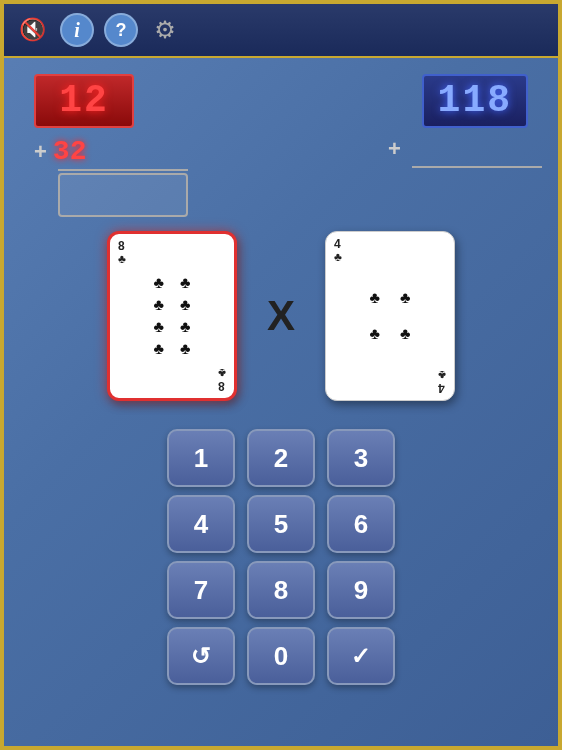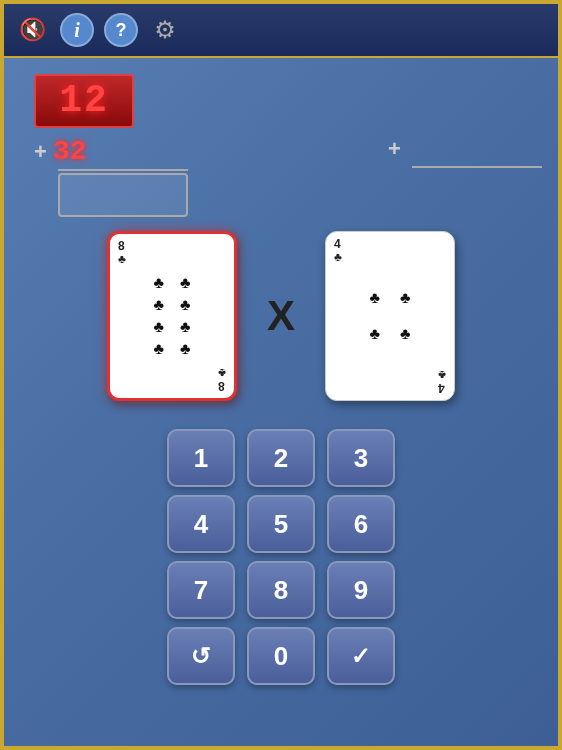--- a/index.html
+++ b/index.html
@@ -336,20 +336,23 @@
       </div>
     </div>
   </div>
 
   <div class="game-area">
 
     <div class="score-row">
       <div class="score-display red">
         <span class="score-value">12</span>
       </div>
+      <div class="score-display blue">
+        <span class="score-value">118</span>
+      </div>
     </div>
 
     <div class="totals-row">
       <div class="total-block">
         <div class="plus-line-row">
           <span class="plus-sign">+</span>
           <span class="running-value">32</span>
         </div>
         <div class="divider-line"></div>
         <div class="answer-box"></div>

